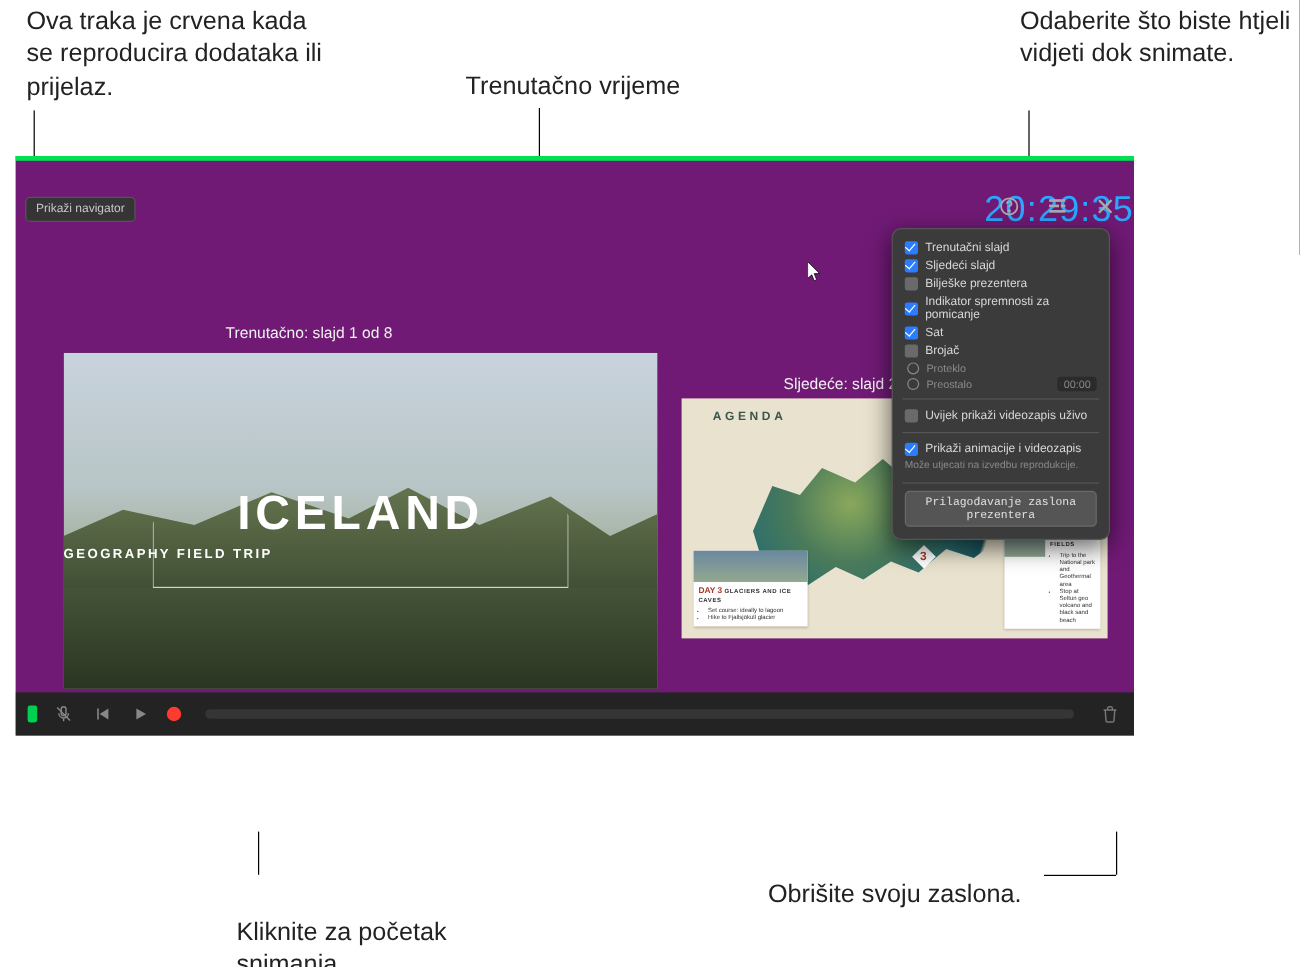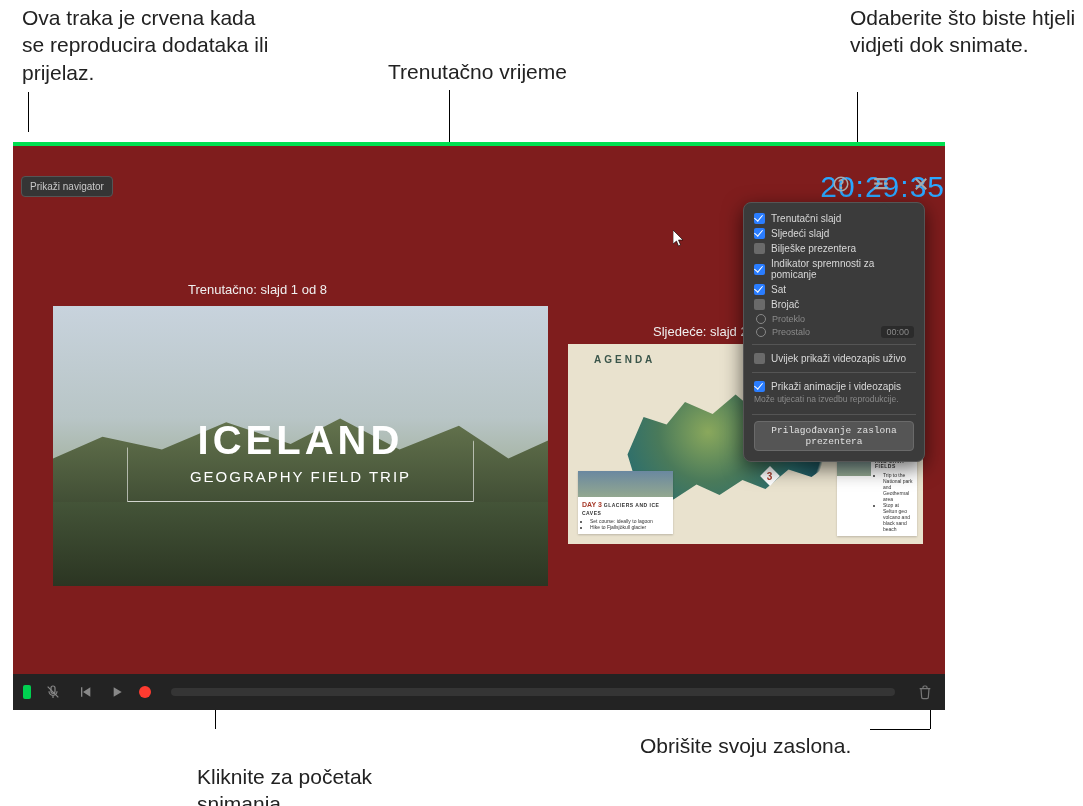--- a/index.html
+++ b/index.html
@@ -22,24 +22,24 @@
     position: absolute;
     background: #000;
   }
   .callout-line.v { width: 1px; }
   .callout-line.h { height: 1px; }
 
   
   .app {
     position: absolute;
     left: 13px;
-    top: 142px;
+    top: 130px;
     width: 932px;
-    height: 568px;
-    background: #7f1d1d;
+    height: 483px;
+    background: #701a75;
     overflow: hidden;
   }
   .rec-bar {
     position: absolute;
     left: 0; top: 0; right: 0;
     height: 4px;
     background: #00e050;
   }
   .show-nav {
     position: absolute;
@@ -112,22 +112,22 @@
     opacity:.9;
   }
   .cs-title {
     position:absolute; left:0; right:0; top:40%;
     text-align:center;
     color:#fff; font-weight:700; letter-spacing:4px;
     font-size:40px;
   }
   .cs-sub {
     position:absolute; left:0; right:0; top:58%;
-    text-align:center; color:#fff; letter-spacing:2px;
-    font-size:15px; font-weight:400;
+    color:#fff; letter-spacing:2px;
+    font-size:11px; font-weight:700;
   }
 
   
   .ns-header {
     color:#3a554a; font-size:10px; letter-spacing:3px;
     font-weight:700; padding:10px 14px;
   }
   .ns-map {
     position:absolute; left:48px; top:28px; width:230px; height:150px;
     background: radial-gradient(circle at 40% 40%, #8aa85c 0%, #4a7a5a 30%, #2b6e6e 55%, #1d5660 70%, #e9e2ce 72%);

